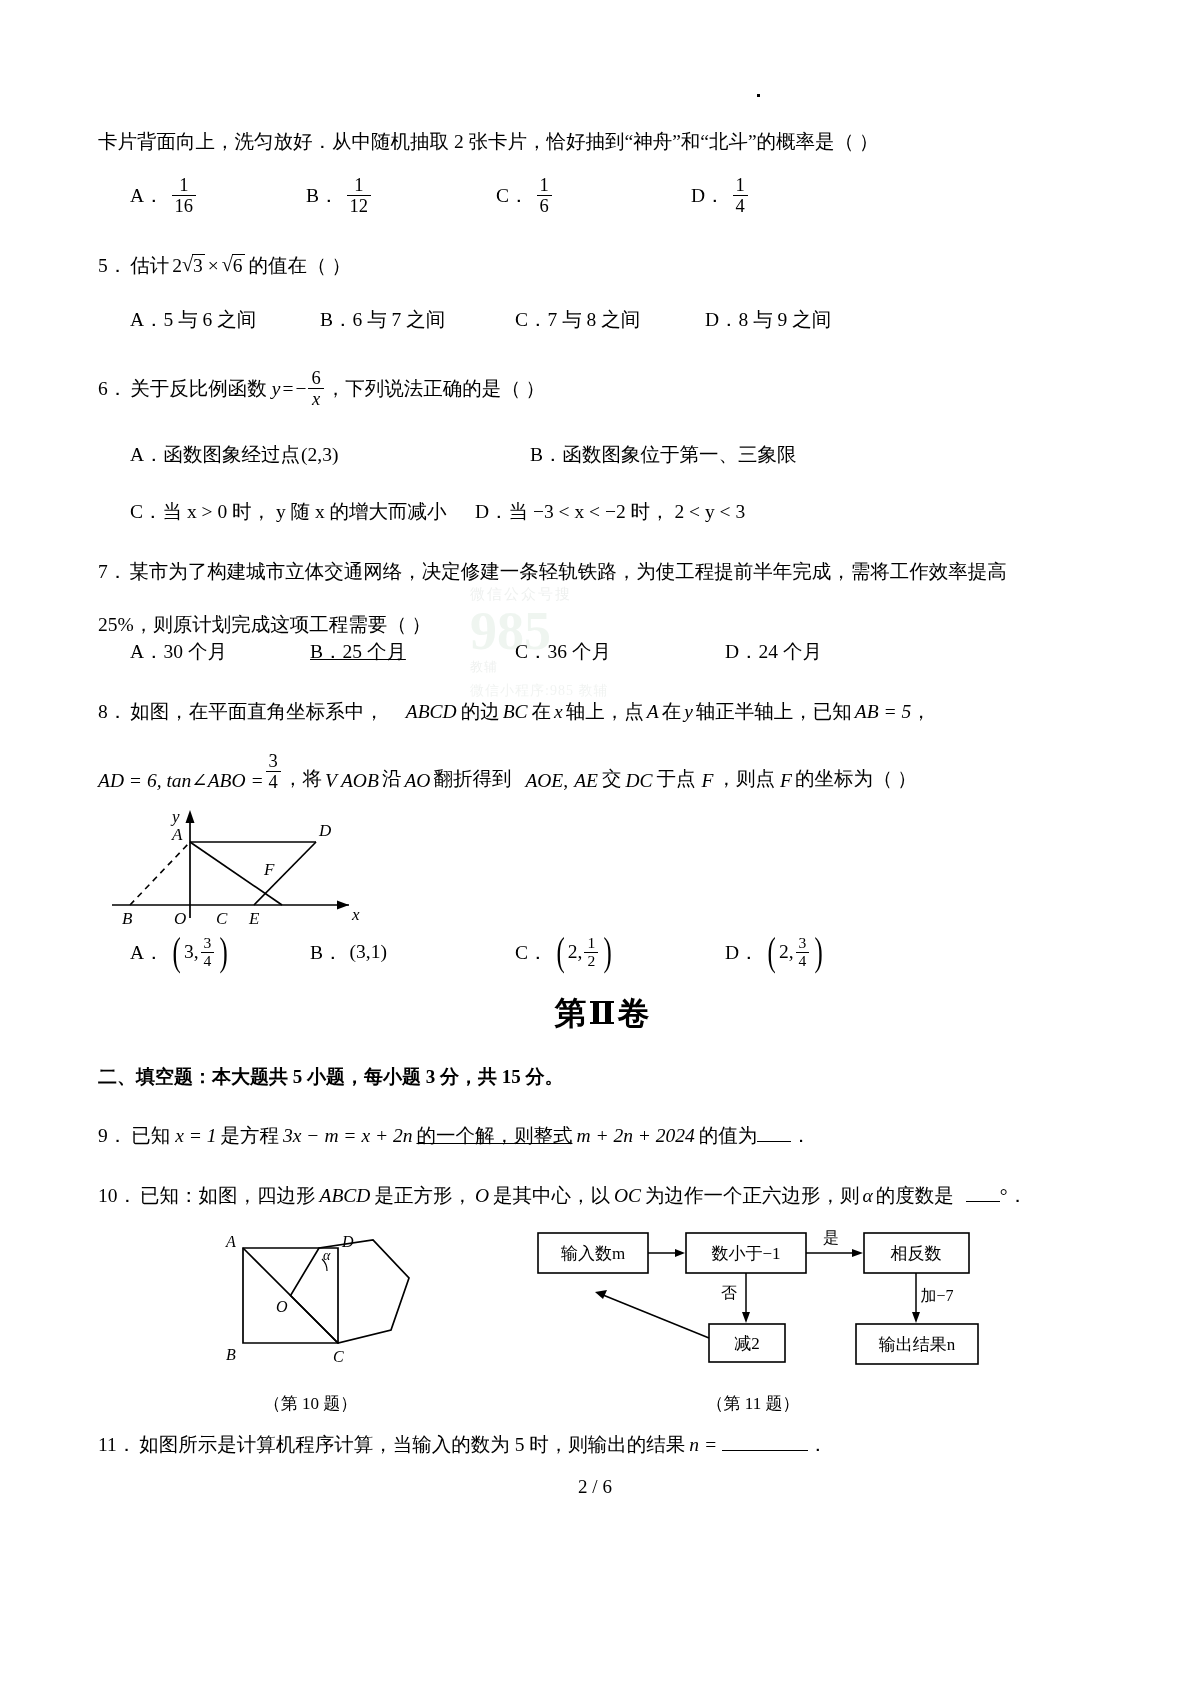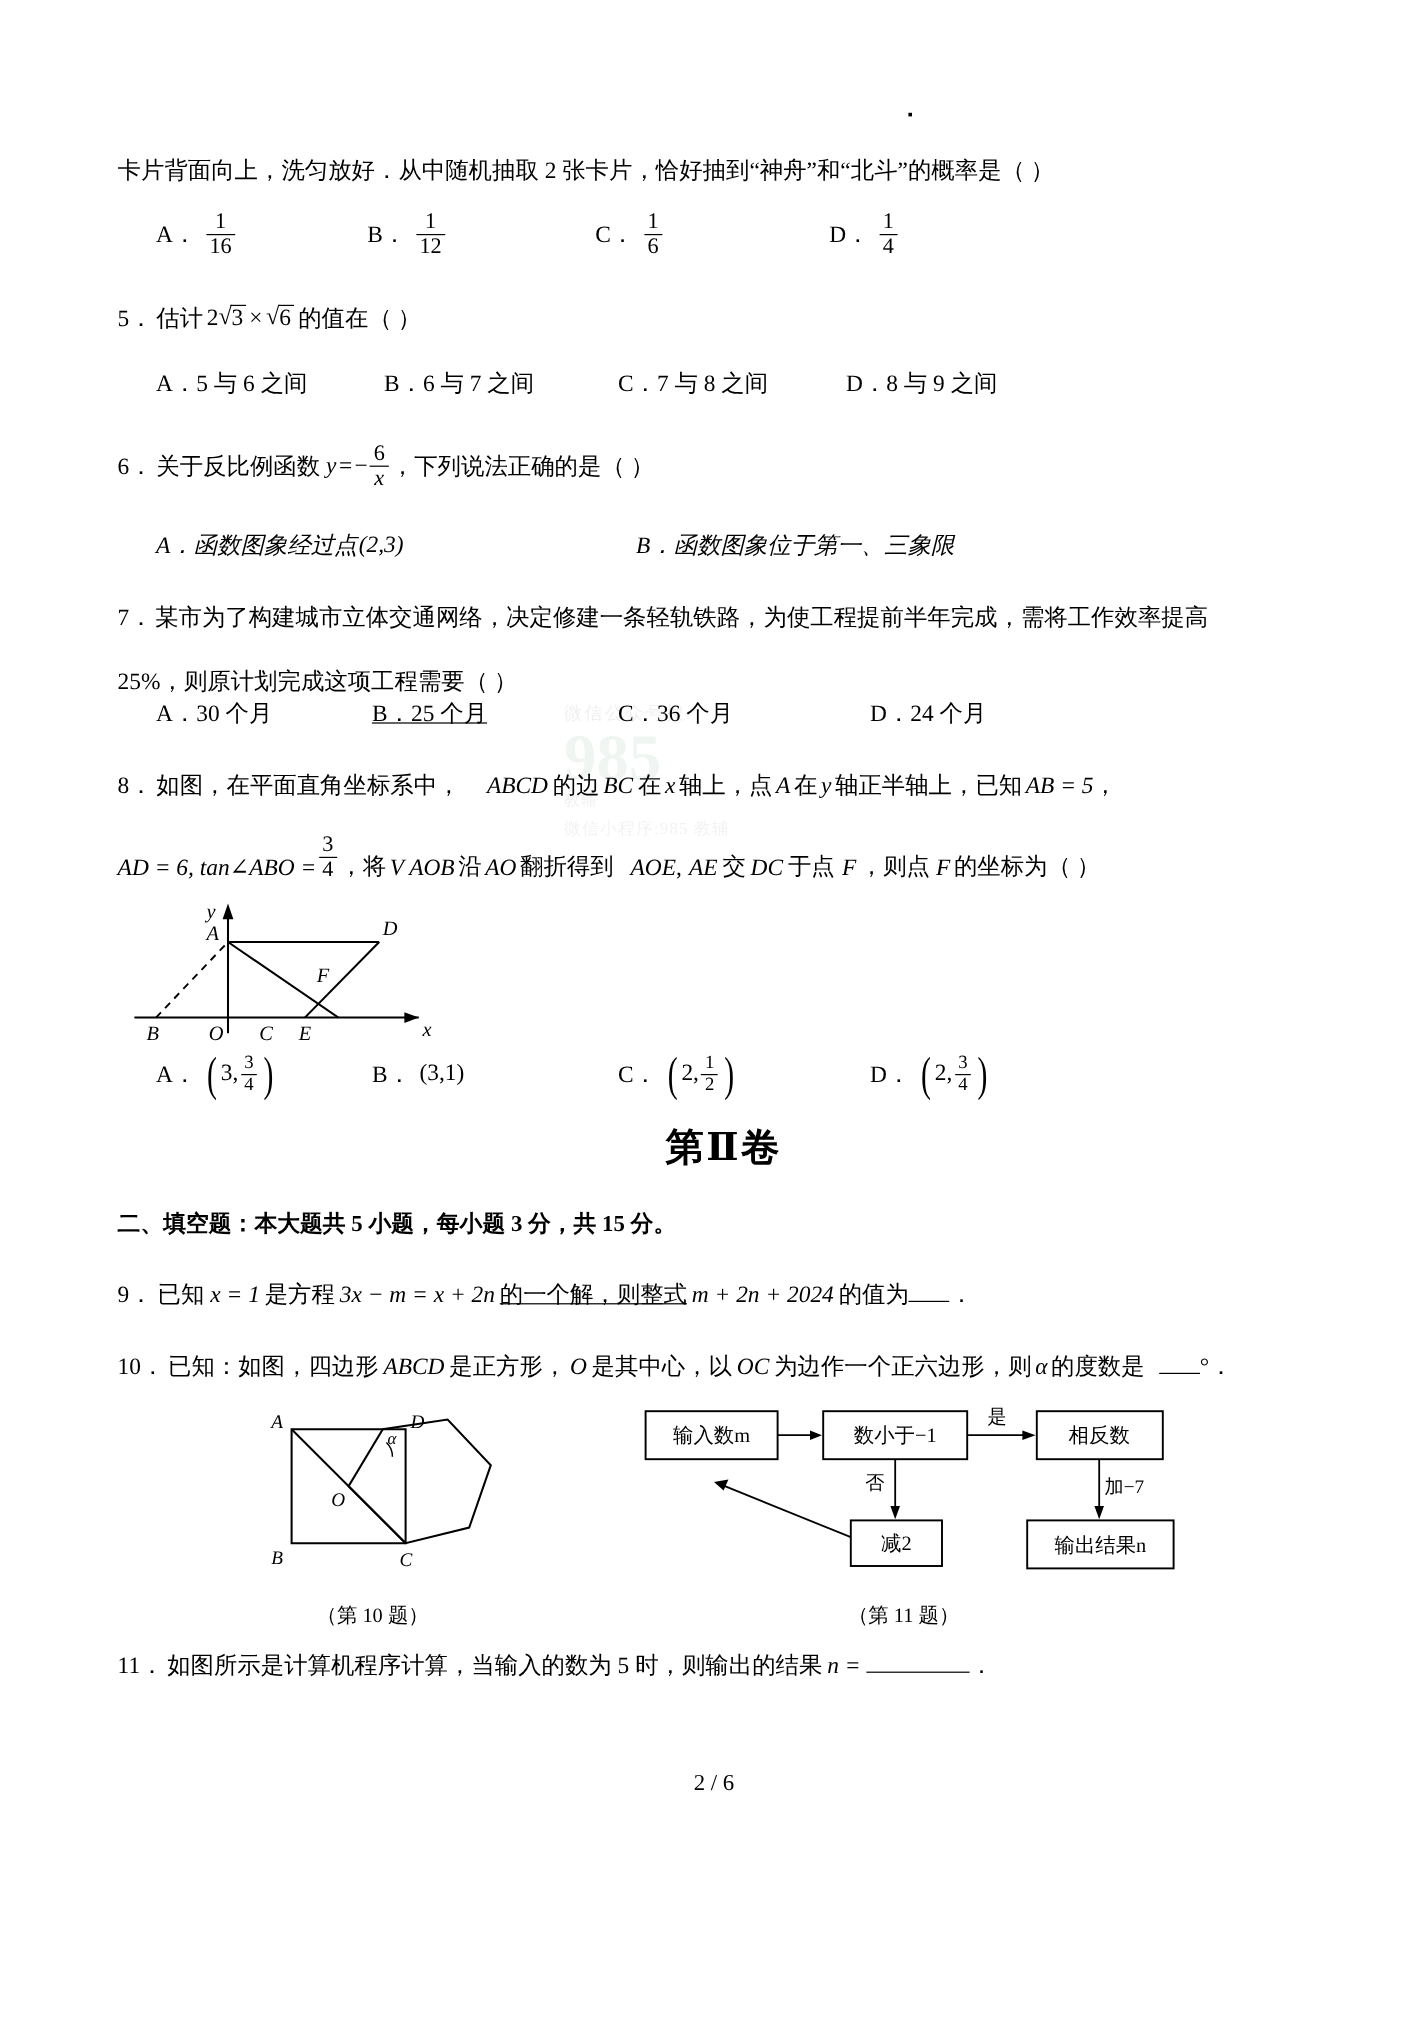--- a/index.html
+++ b/index.html
@@ -218,30 +218,34 @@
       <span class="mi" style="margin-left:5px;">y</span>
       <span style="margin:0 2px;">=</span>
       <span>−</span>
       <span class="frac">
         <span class="num">6</span>
         <span class="den mi">x</span>
       </span>
       <span>，下列说法正确的是（  ）</span>
     </div>
 
-    <div class="qline indent" style="margin-top:32px;display:flex;align-items:flex-end;font-style:italic;">
+    <div class="qline indent" style="margin-top:32px;display:flex;align-items:flex-end;">
       <span style="display:inline-flex;align-items:center;width:400px;">
         <span>A．函数图象经过点</span>
         <span class="pair flat">
           <span class="inner">(2,3)</span>
         </span>
       </span>
       <span>B．函数图象位于第一、三象限</span>
     </div>
 
+    <div class="qline indent" style="margin-top:30px;display:flex;align-items:center;">
+      <span style="width:345px;">C．当 x &gt; 0 时， y 随 x 的增大而减小</span>
+      <span>D．当 −3 &lt; x &lt; −2 时， 2 &lt; y &lt; 3</span>
+    </div>
 
     <div class="qline" style="margin-top:33px;display:flex;">
       <span>7．</span>
       <span style="margin-left:2px;">某市为了构建城市立体交通网络，决定修建一条轻轨铁路，为使工程提前半年完成，需将工作效率提高</span>
     </div>
     <div class="qline" style="margin-top:26px;">25%，则原计划完成这项工程需要（    ）</div>
 
     <div class="qline indent" style="display:flex;">
       <span style="width:180px;">A．30 个月</span>
       <span style="width:205px;text-decoration:underline;">B．25 个月</span>

